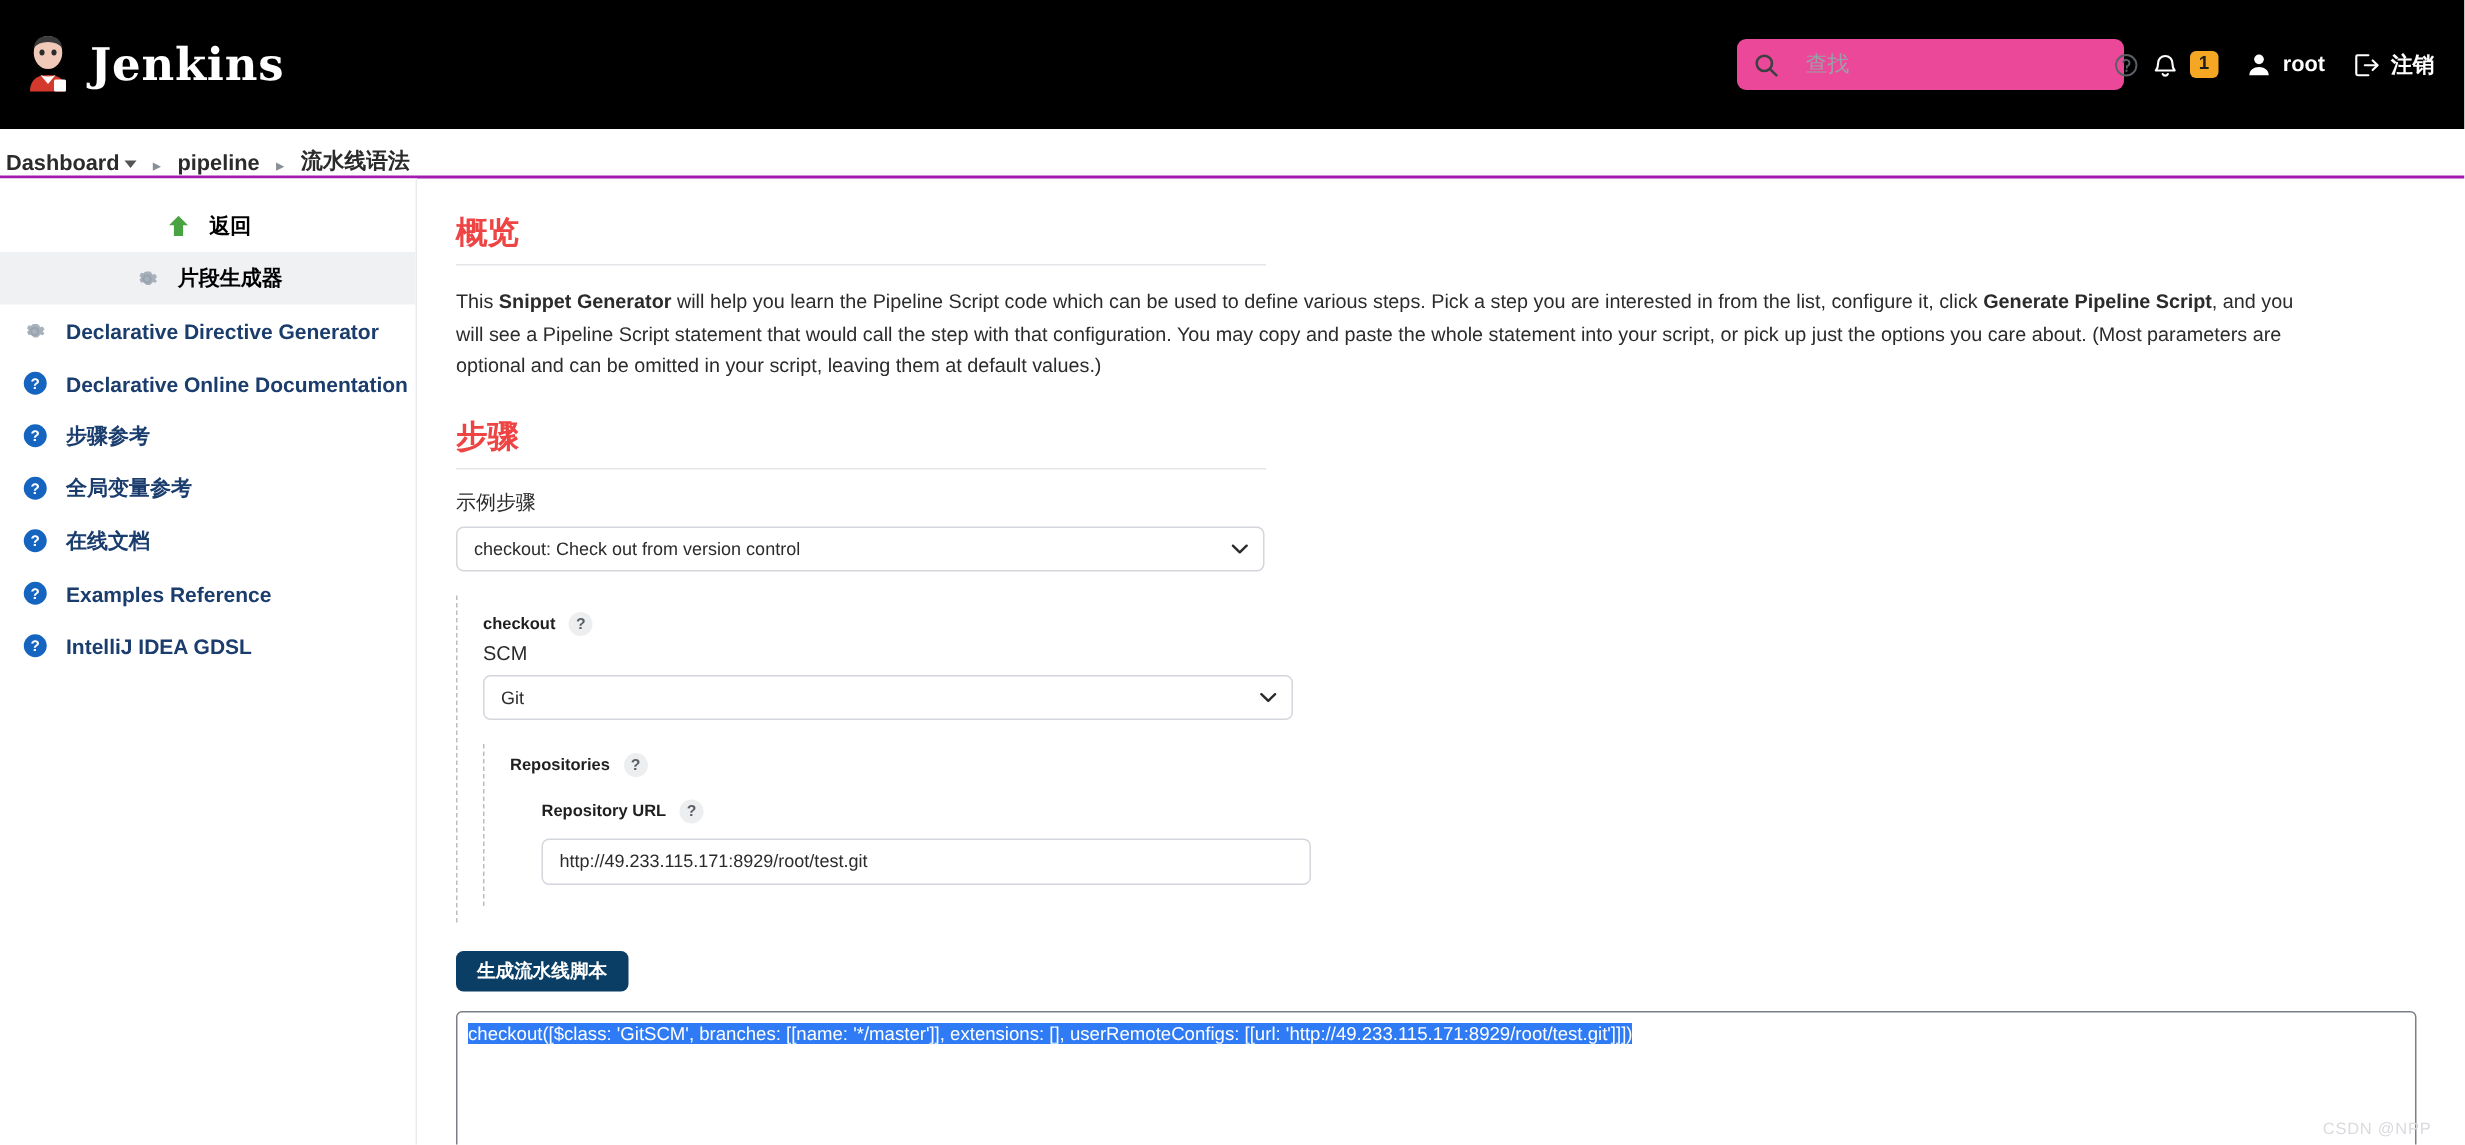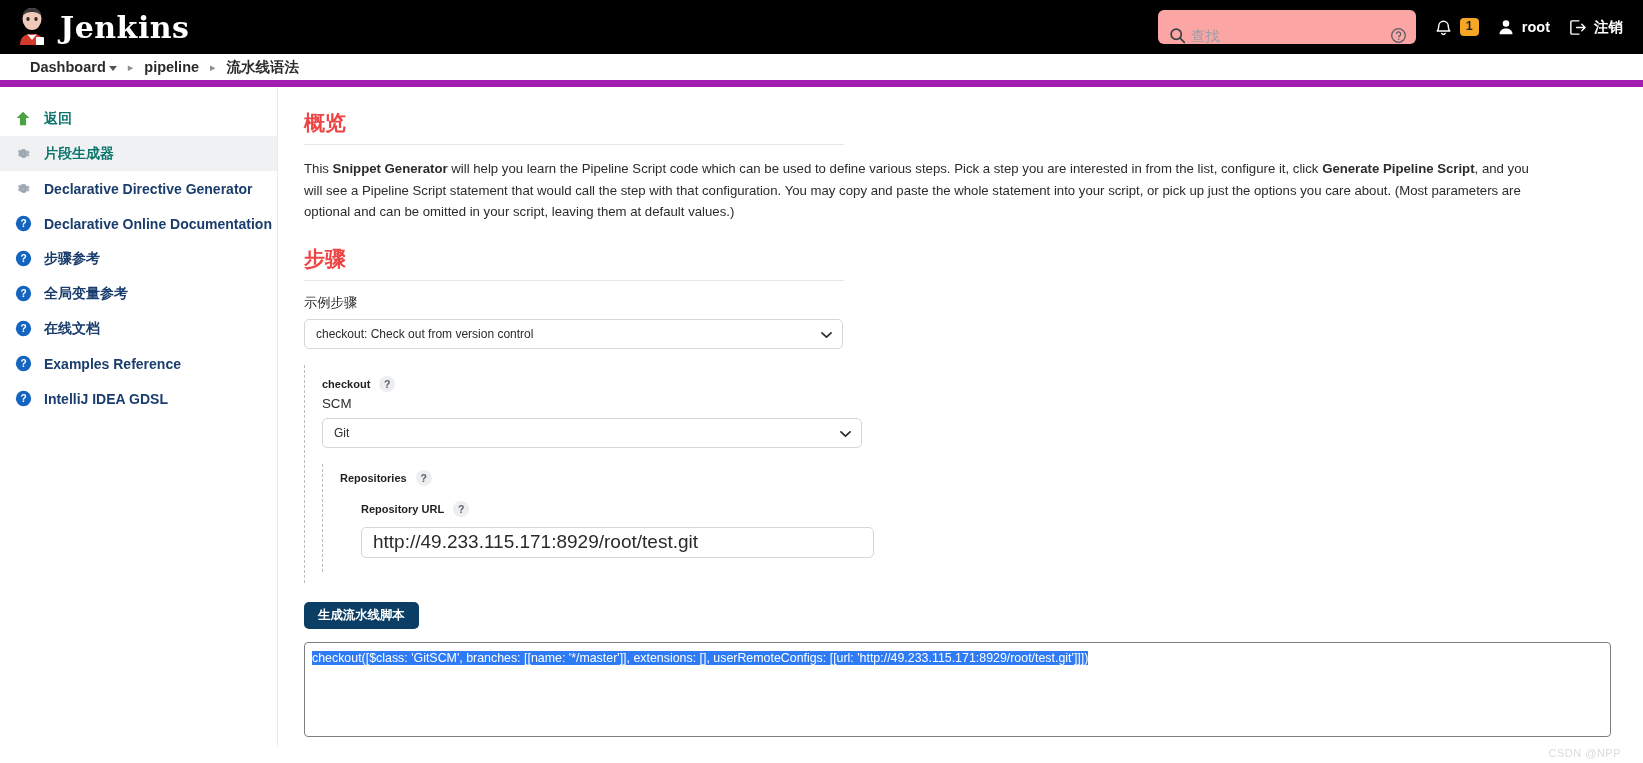--- a/index.html
+++ b/index.html
@@ -6,21 +6,21 @@
   html, body {
     width: 1643px; height: 763px;
     font-family: "Liberation Sans", sans-serif;
     background: #fff;
     color: #2b2b2b;
     overflow: hidden;
   }
 
   
   .header {
-    height: 54px;
+    height: 86px;
     background: #000;
     display: flex;
     align-items: center;
     padding: 0 20px 0 14px;
     position: relative;
   }
   .brand { display: flex; align-items: center; gap: 10px; cursor: pointer; }
   .brand-logo { width: 36px; height: 40px; position: relative; }
   .brand-text {
     color: #fff;
@@ -31,26 +31,26 @@
   }
   .header-right {
     margin-left: auto;
     display: flex;
     align-items: center;
     gap: 18px;
     height: 100%;
   }
   .search-box {
     width: 258px; height: 34px;
-    background: #fca5a5;
+    background: #ec4899;
     border-radius: 6px;
     display: flex;
-    align-items: flex-end;
+    align-items: center;
     padding: 0 9px 0 11px;
-    gap: 5px;
+    gap: 18px;
   }
   .search-box input {
     border: none; outline: none;
     flex: 1;
     font-size: 14.5px;
     font-family: "Liberation Sans", sans-serif;
     color: #333;
     background: transparent;
   }
   .search-box input::placeholder { color: #9aa0a6; }
@@ -70,24 +70,24 @@
   .hdr-link {
     display: flex; align-items: center; gap: 7px;
     color: #fff; font-size: 14.5px; font-weight: bold;
     cursor: pointer;
   }
 
   
   .breadcrumb-bar {
     height: 33px;
     background: #fff;
-    border-bottom: 7px solid #a21caf;
+    border-bottom: 2px solid #a21caf;
     display: flex;
-    align-items: center;
-    padding-left: 30px;
+    align-items: flex-end;
+    padding-left: 4px;
     gap: 7px;
     font-size: 14.5px;
   }
   .crumb { color: #2b2b2b; font-weight: bold; cursor: pointer; white-space: nowrap; }
   .crumb-caret {
     width: 0; height: 0;
     border-left: 4px solid transparent;
     border-right: 4px solid transparent;
     border-top: 5px solid #555;
     margin-left: 3px;
@@ -112,21 +112,21 @@
     gap: 11px;
     height: 35px;
     padding: 0 14px 0 13px;
     font-size: 14px;
     color: #1a3d6d;
     font-weight: bold;
     cursor: pointer;
     white-space: nowrap;
   }
   .side-item.active { background: #f0f1f3; }
-  .side-item.plain { color: #0f766e; }
+  .side-item.plain { color: #000000; justify-content: center; }
   .side-icon { width: 20px; height: 20px; flex-shrink: 0; display: flex; align-items: center; justify-content: center; }
 
   
   .main {
     flex: 1;
     padding: 22px 30px 0 26px;
     overflow: hidden;
   }
   .sec-title {
     font-size: 21px;
@@ -194,21 +194,21 @@
     display: flex; align-items: center; justify-content: center;
     cursor: pointer;
     font-weight: bold;
   }
 
   input.jk-text {
     width: 513px; height: 31px;
     border: 1px solid #d3d6db;
     border-radius: 5px;
     padding: 0 11px;
-    font-size: 19px;
+    font-size: 12px;
     font-family: "Liberation Sans", sans-serif;
     color: #2b2b2b;
     outline: none;
     background: #fff;
   }
 
   .gen-btn {
     margin-top: 19px;
     background: #0b3e65;
     color: #fff;

